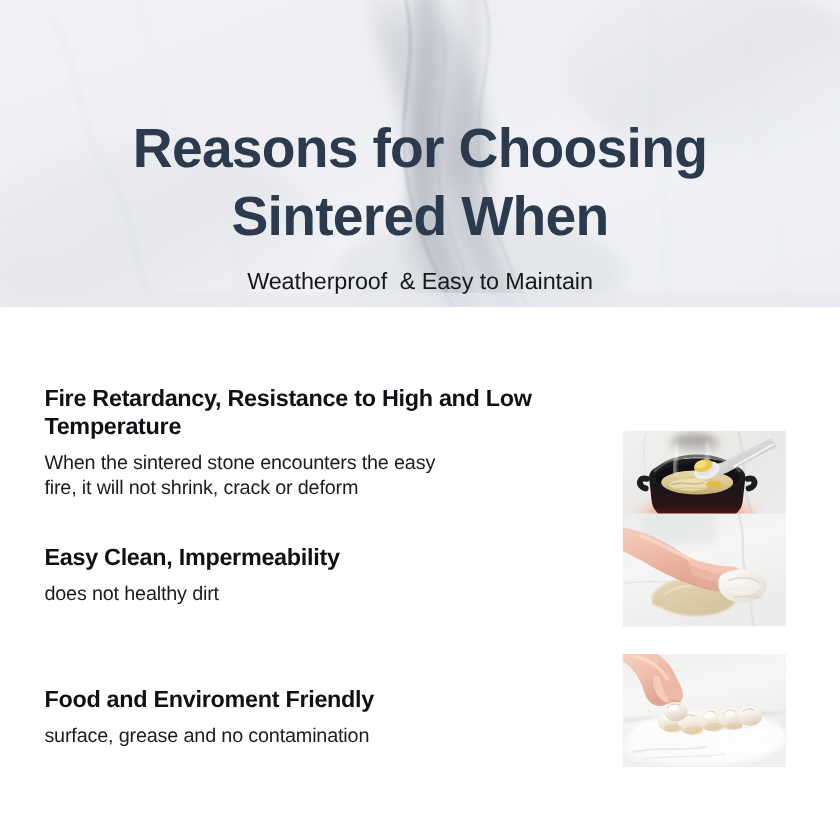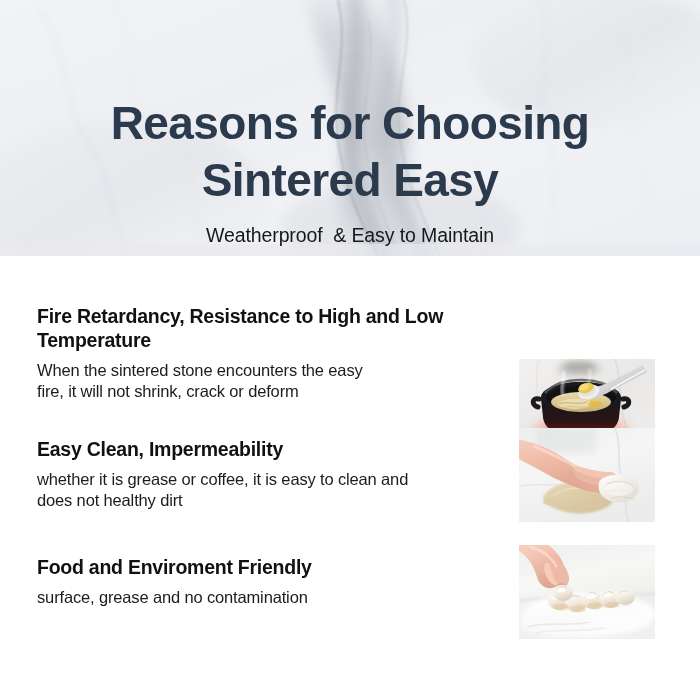--- a/index.html
+++ b/index.html
@@ -91,21 +91,21 @@
     background: #ffffff;
   }
   .feature-row {
     position: absolute;
     left: 0;
     width: 700px;
   }
   .feature-text {
     position: absolute;
     left: 37px;
-    top: 0;
+    top: 16px;
     width: 465px;
   }
   .feature-heading {
     margin: 0;
     padding: 0;
     color: #101114;
     font-size: 19.5px;
     line-height: 24px;
     font-weight: 700;
     letter-spacing: -0.25px;
@@ -200,21 +200,21 @@
       <path d="M 468 150 C 488 186, 474 214, 490 256" stroke="#c5cad0" stroke-width="0.9" fill="none" filter="url(#soft2)" opacity="0.20"></path>
 
       <ellipse cx="600" cy="60" rx="130" ry="70" fill="url(#vein2)" filter="url(#soft)" opacity="0.35"></ellipse>
       <ellipse cx="120" cy="200" rx="150" ry="80" fill="url(#vein2)" filter="url(#soft)" opacity="0.30"></ellipse>
       <ellipse cx="400" cy="228" rx="120" ry="48" fill="#aeb4bd" filter="url(#soft)" opacity="0.16"></ellipse>
       <rect x="0" y="244" width="700" height="12" fill="#e9eaee" opacity="0.65"></rect>
     </svg>
 
     <div class="banner-inner">
       <h1 class="title title-line1">Reasons for Choosing</h1>
-      <h1 class="title title-line2">Sintered Easy</h1>
+      <h1 class="title title-line2">Sintered When</h1>
       <p class="subtitle">Weatherproof  &amp; Easy to Maintain</p>
     </div>
   </div>
 
   <div class="features">
 
     <div class="feature-row row-1">
       <div class="feature-text">
         <div class="feature-heading">
           <span class="ln">Fire Retardancy, Resistance to</span>
@@ -302,21 +302,20 @@
         </svg>
       </div>
     </div>
 
     <div class="feature-row row-2">
       <div class="feature-text">
         <div class="feature-heading">
           <span class="ln">Easy Clean, Impermeability</span>
         </div>
         <div class="feature-body">
-          <span class="ln">whether it is grease or coffee, it is easy to clean and</span>
           <span class="ln">does not healthy dirt</span>
         </div>
       </div>
 
       <div class="thumb">
         <svg viewBox="0 0 136 94" preserveAspectRatio="none">
           <defs>
             <linearGradient id="p2bg" x1="0" y1="0" x2="0.4" y2="1">
               <stop offset="0%" stop-color="#eceded"></stop>
               <stop offset="45%" stop-color="#f6f6f6"></stop>

